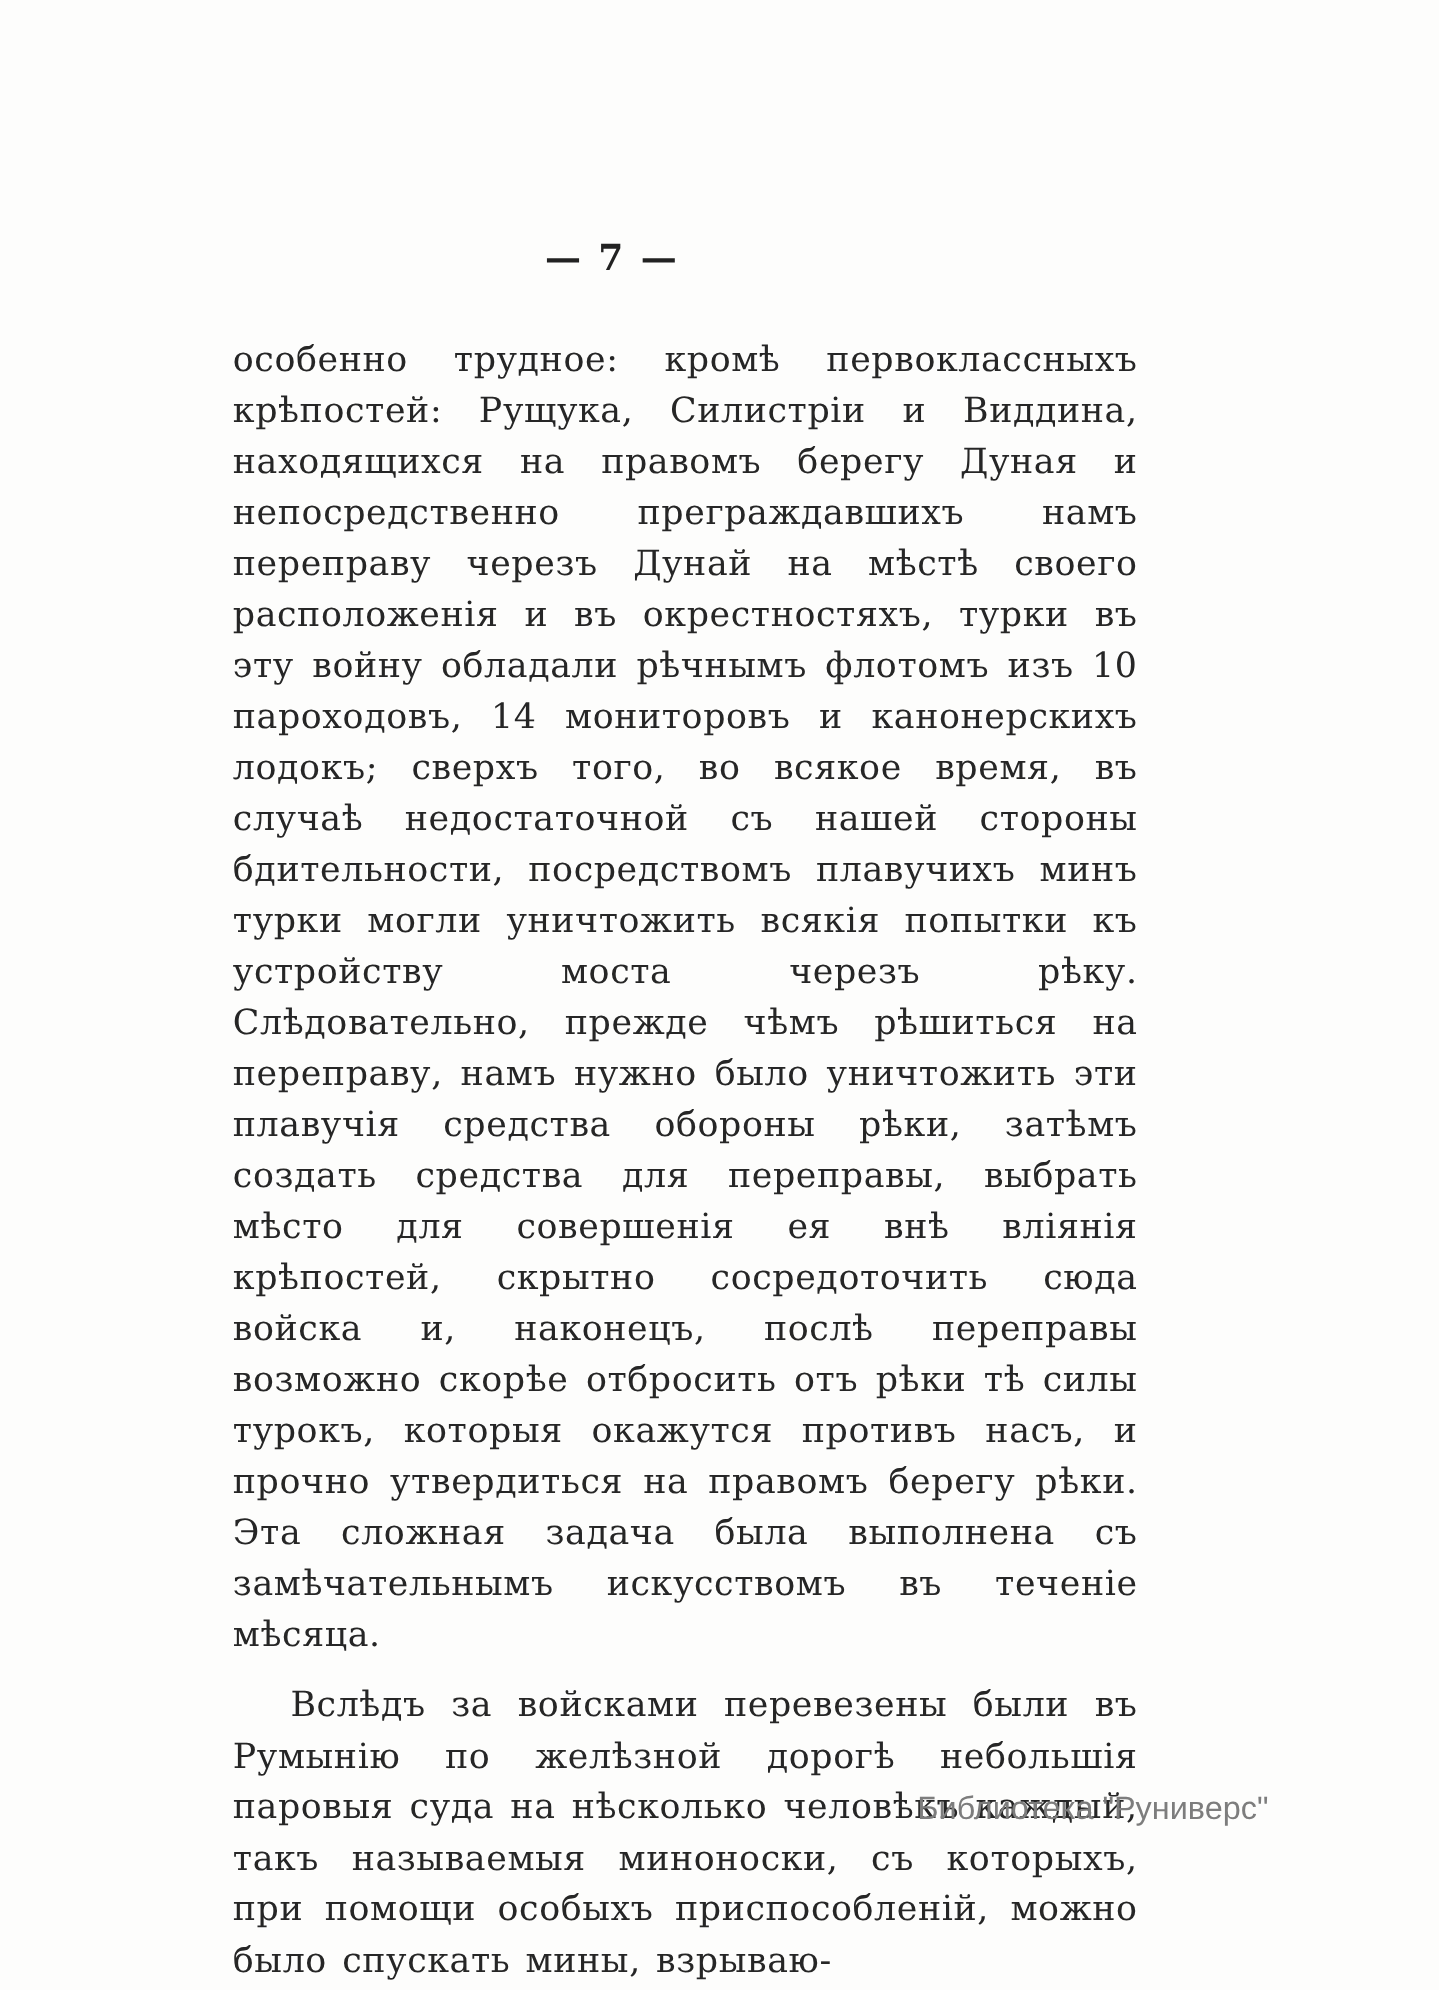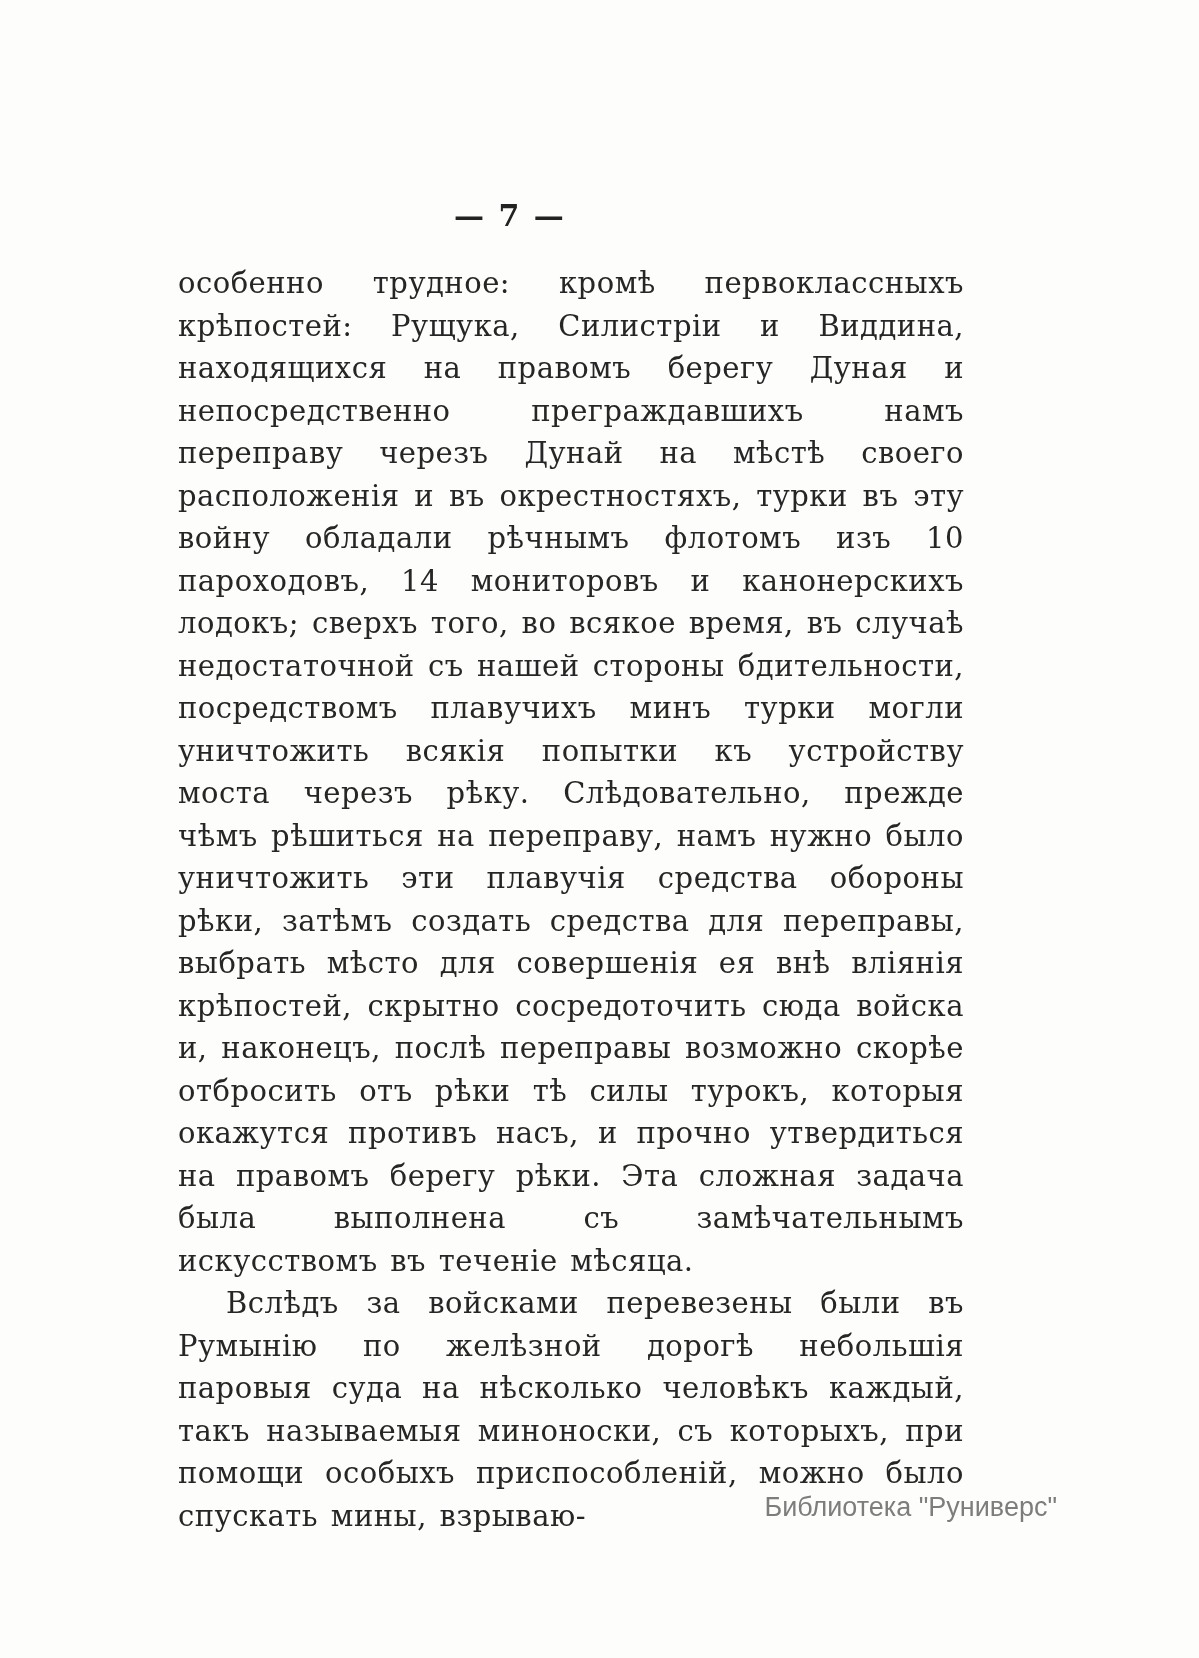--- a/index.html
+++ b/index.html
@@ -34,21 +34,21 @@
     letter-spacing: 2px;
     color: #222;
   }
   .text-block {
     position: absolute;
     top: 262px;
     left: 178px;
     width: 786px;
   }
   .para {
-    margin: 0;
+    margin: 16px;
     font-size: 29px;
     line-height: 42.5px;
     text-align: justify;
     text-justify: inter-word;
     word-spacing: 3px;
     letter-spacing: 0.5px;
     color: #262626;
   }
   .para.indented {
     text-indent: 48px;

